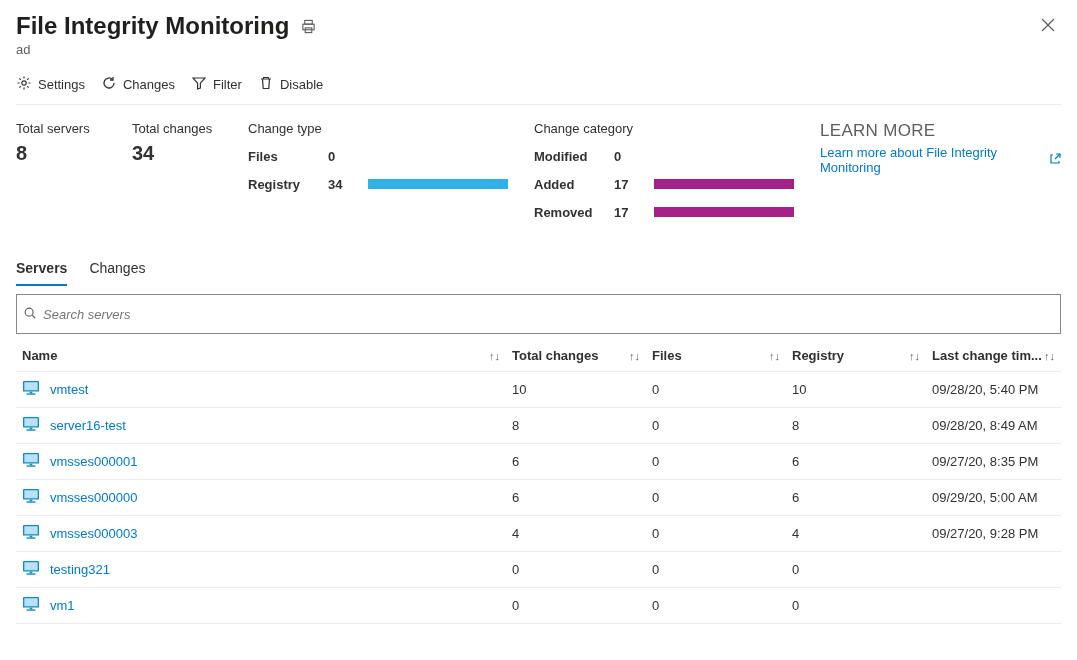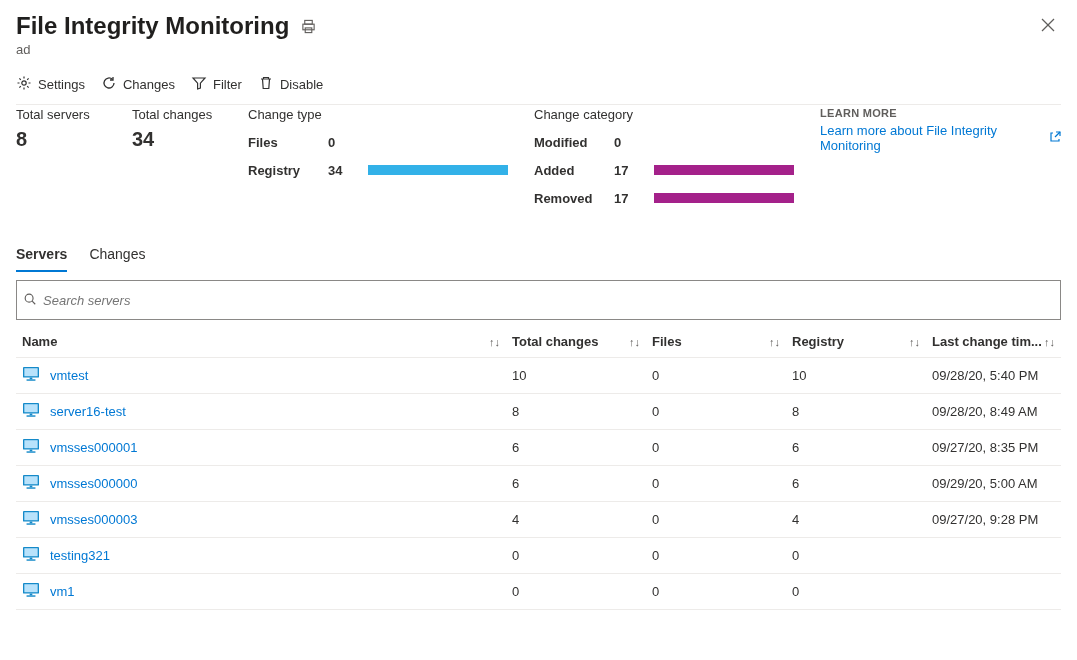--- a/index.html
+++ b/index.html
@@ -8,34 +8,34 @@
   .header { display: flex; align-items: flex-start; }
   .title-block { flex: 1; }
   .title-row { display: flex; align-items: center; gap: 12px; }
   .page-title { font-size: 24px; font-weight: 600; color: #201f1e; }
   .subtitle { font-size: 13px; color: #605e5c; margin-top: 2px; }
   .close-btn { cursor: pointer; padding: 6px; color: #605e5c; }
   .close-btn svg { display: block; }
   .toolbar { display: flex; gap: 16px; margin-top: 18px; padding-bottom: 10px; border-bottom: 1px solid #edebe9; }
   .toolbar-btn { display: flex; align-items: center; gap: 6px; color: #323130; cursor: pointer; font-size: 13px; }
   .toolbar-btn svg { width: 16px; height: 16px; stroke: #323232; }
-  .stats-row { display: flex; margin-top: 2px; gap: 26px; }
+  .stats-row { display: flex; margin-top: 16px; gap: 26px; }
   .stat-block { min-width: 90px; }
   .stat-label { font-size: 13px; color: #323130; margin-bottom: 6px; }
   .stat-value { font-size: 20px; font-weight: 600; }
   .chart-block { }
   .chart-row { display: flex; align-items: center; height: 28px; }
   .chart-cat { width: 80px; font-size: 13px; font-weight: 600; }
   .chart-val { width: 40px; font-size: 13px; font-weight: 600; text-align: left; }
   .chart-bar-track { width: 140px; height: 10px; position: relative; }
   .chart-bar { height: 100%; }
   .bar-blue { background: #32b1e8; }
   .bar-magenta { background: #a4218a; }
   .learn-block { margin-left: auto; }
-  .learn-head { font-size: 11px; font-weight: 700; color: #605e5c; letter-spacing: 0.3px; margin-bottom: 4px; }
+  .learn-head { font-size: 17px; font-weight: 400; color: #605e5c; letter-spacing: 0.3px; margin-bottom: 4px; }
   .learn-link { color: #0078d4; font-size: 13px; text-decoration: none; display: inline-flex; align-items: center; gap: 2px; cursor: pointer; }
   .learn-link svg { width: 12px; height: 12px; }
   .tabs { display: flex; gap: 22px; margin-top: 28px; border-bottom: none; }
   .tab { padding: 6px 0 8px 0; font-size: 14px; cursor: pointer; color: #323130; border-bottom: 2px solid transparent; }
   .tab.active { font-weight: 600; border-bottom-color: #0078d4; }
   .search-wrap { margin-top: 8px; }
   .search-box { width: 100%; border: 1px solid #8a8886; height: 40px; display: flex; align-items: center; padding: 0 6px; }
   .search-box svg { width: 14px; height: 14px; stroke: #605e5c; margin-right: 4px; }
   .search-input { border: none; outline: none; flex: 1; font-size: 13px; font-style: italic; color: #605e5c; background: transparent; }
   .table { width: 100%; border-collapse: collapse; margin-top: 6px; table-layout: fixed; }

